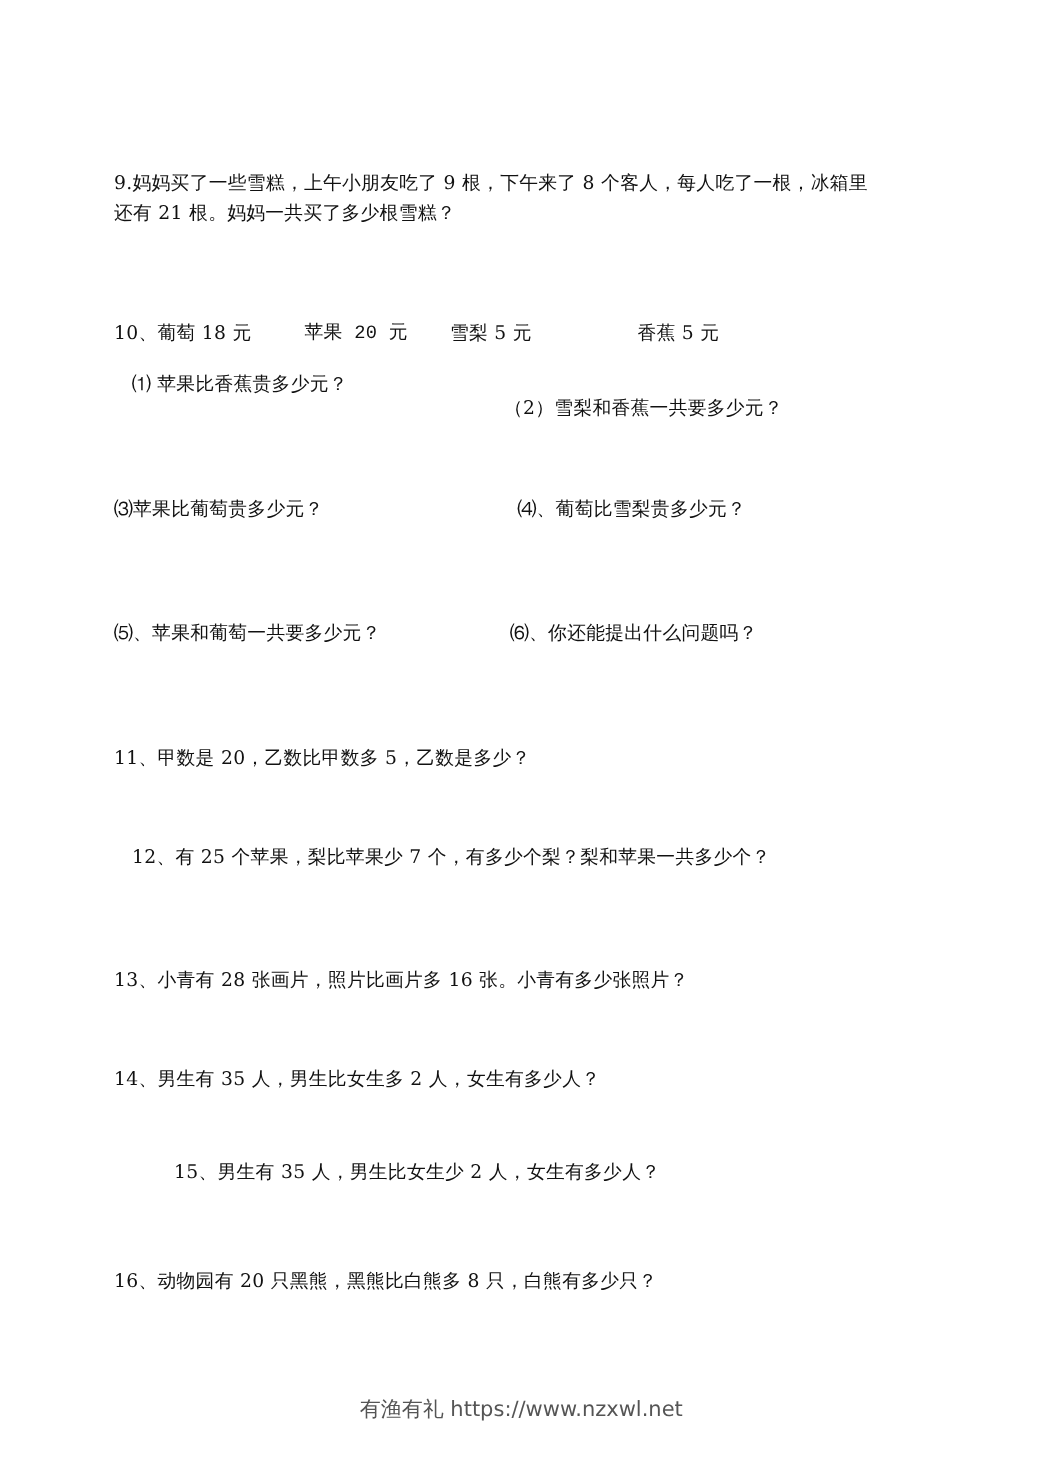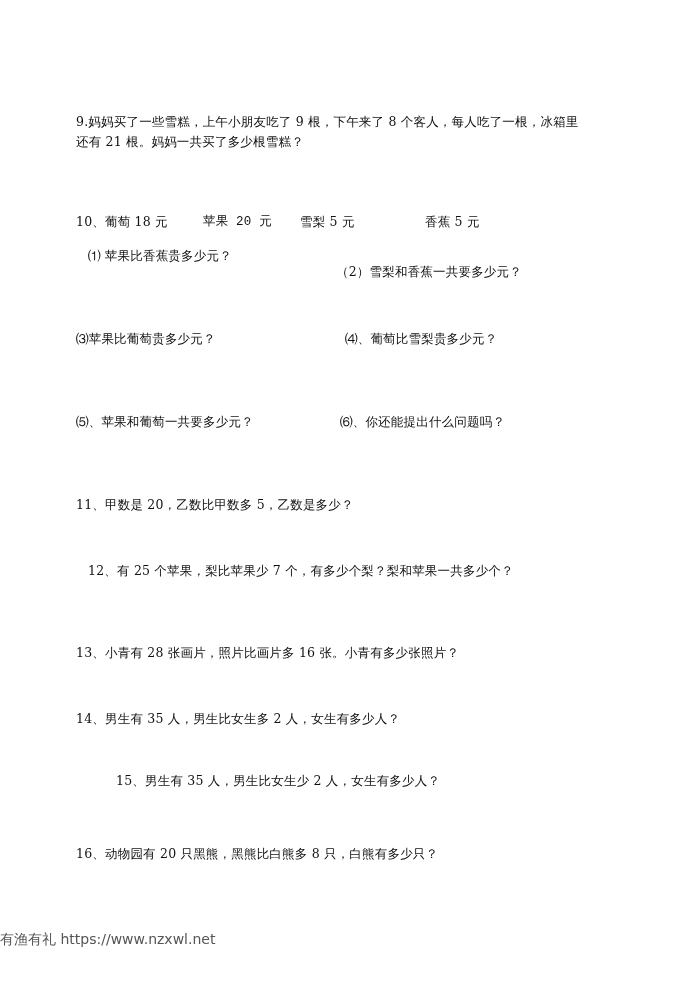--- a/index.html
+++ b/index.html
@@ -1,19 +1,19 @@
 <!DOCTYPE html>
 <html><head>
 <meta charset="utf-8">
 <style>
   html, body { margin: 0; padding: 0; background: #ffffff; }
   body { width: 695px; height: 982px; position: relative; overflow: hidden;
          font-family: "DejaVu Serif", "Liberation Serif", serif; color: #111111; }
   .line { position: absolute; font-size: 12.5px; line-height: 16px; white-space: nowrap; letter-spacing: 0.2px; }
-  .footer { position: absolute; left: 0; width: 695px; top: 931px; text-align: left;
+  .footer { position: absolute; left: 0; width: 695px; top: 931px; text-align: center;
             font-family: "DejaVu Sans", "Liberation Sans", sans-serif; font-size: 14px; color: #555555; }
 </style>
 </head>
 <body>
 
 <div>
   <div class="line" style="left:76px; top:114px;">9.妈妈买了一些雪糕，上午小朋友吃了 9 根，下午来了 8 个客人，每人吃了一根，冰箱里</div>
   <div class="line" style="left:76px; top:134px;">还有 21 根。妈妈一共买了多少根雪糕？</div>
 
   <div class="line" style="left:76px; top:214px;">10、葡萄 18 元</div>

